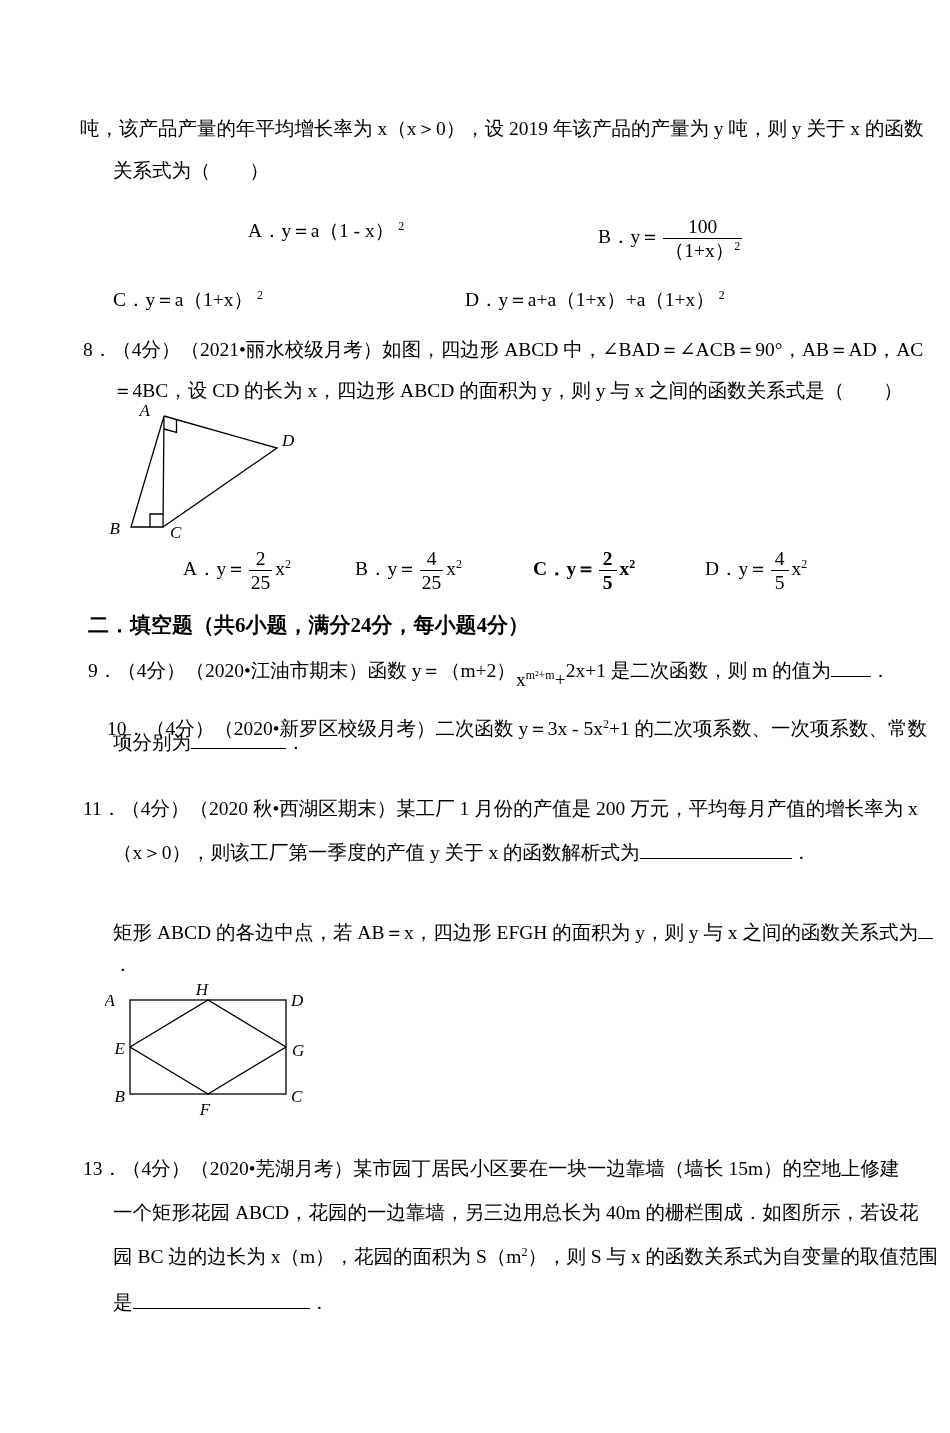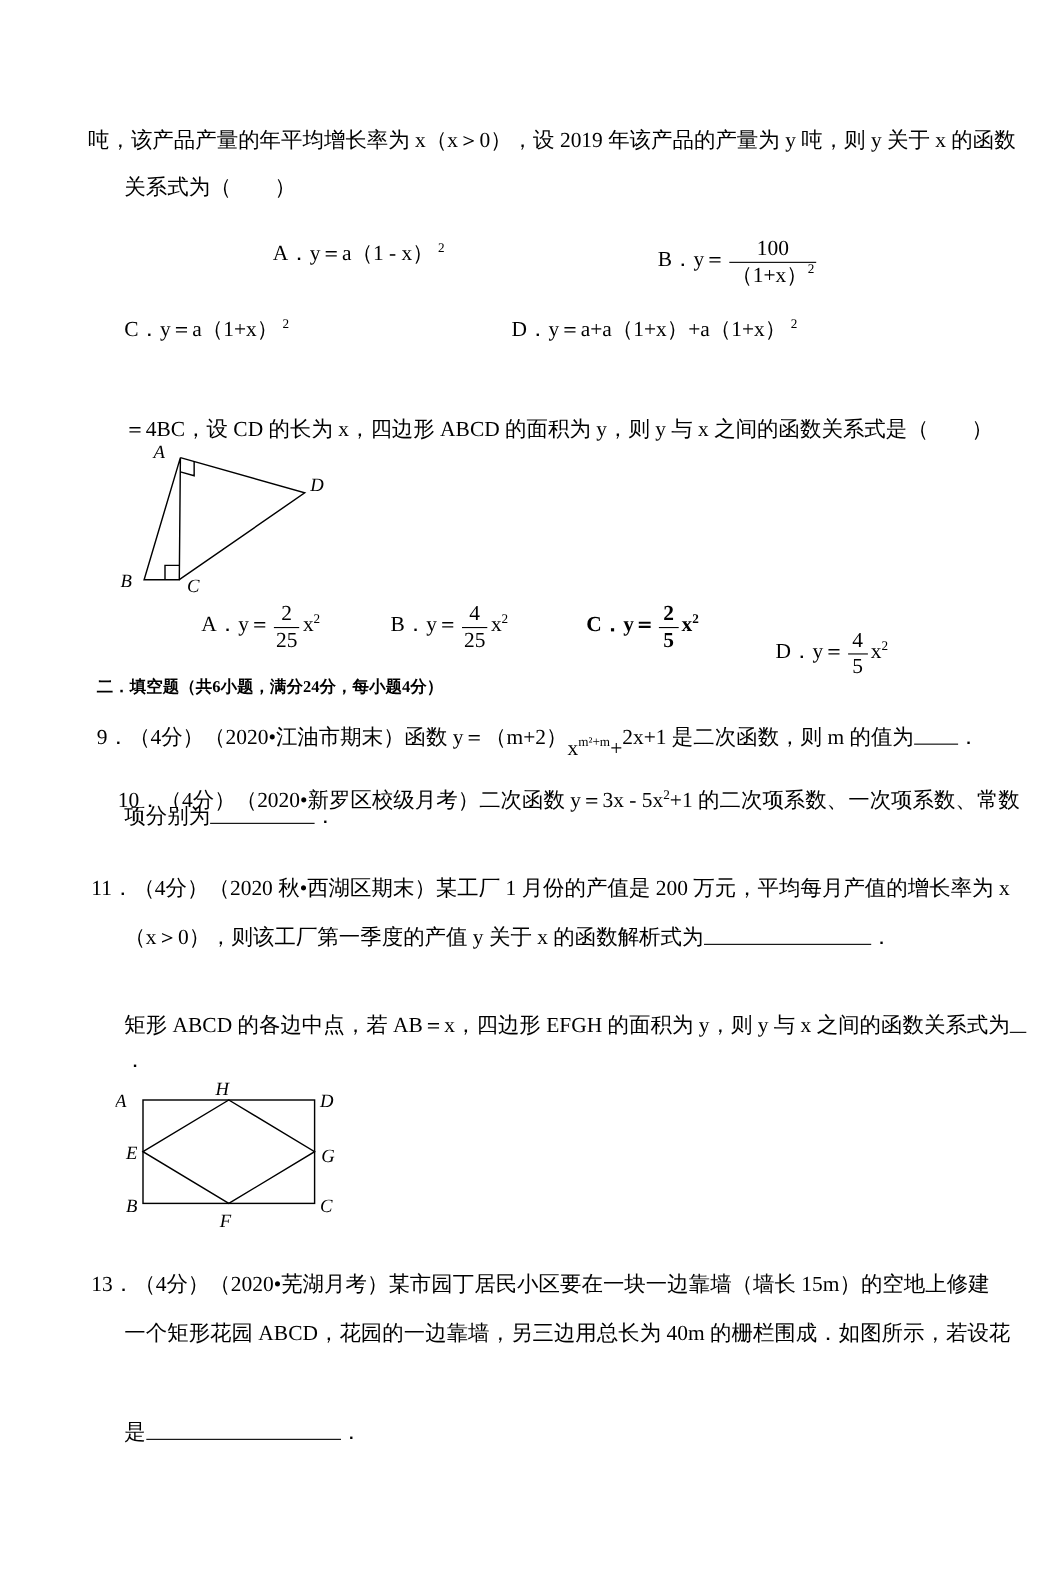--- a/index.html
+++ b/index.html
@@ -29,22 +29,22 @@
   .o7a{left:248px;top:218px;}
   .o7b{left:598px;top:216px;}
   .o7c{left:113px;top:287px;}
   .o7d{left:465px;top:287px;}
   .l-q8a{left:83px;top:337px;}
   .l-q8b{left:113px;top:378px;}
   .fig-tri{position:absolute;left:100px;top:402px;width:210px;height:145px;}
   .o8a{left:183px;top:548px;font-family:Liberation Serif, serif;}
   .o8b{left:355px;top:548px;}
   .o8c{left:533px;top:548px;font-weight:bold;}
-  .o8d{left:705px;top:572px;}
-  .l-sec2{left:88px;top:612px;font-weight:bold;font-size:15px;}
+  .o8d{left:705px;top:548px;}
+  .l-sec2{left:88px;top:612px;font-weight:bold;font-size:21px;}
   .l-q9{left:88px;top:656px;}
   .l-q10a{left:83px;top:716px;margin-left:24px;}
   .l-q10b{left:113px;top:728px;}
   .l-q11a{left:83px;top:796px;}
   .l-q11b{left:113px;top:838px;}
   .l-q12a{left:83px;top:876px;}
   .l-q12b{left:113px;top:918px;}
   .l-q12c{left:113px;top:952px;}
   .fig-rect{position:absolute;left:105px;top:982px;width:215px;height:140px;}
   .l-q13a{left:83px;top:1156px;}
@@ -63,20 +63,21 @@
   <div class="tline l-q7b">关系式为（　　）</div>
 
   <div class="tline o7a"><span>A．</span><span>y＝a（1 - x）</span><sup class="sp">2</sup></div>
 
   <div class="tline o7b"><span>B．</span><span>y＝</span><span class="frac"><span class="fnum">100</span><span class="fden"><span>（1+x）</span><sup>2</sup></span></span></div>
 
   <div class="tline o7c"><span>C．</span><span>y＝a（1+x）</span><sup class="sp">2</sup></div>
 
   <div class="tline o7d"><span>D．</span><span>y＝a+a（1+x）+a（1+x）</span><sup class="sp">2</sup></div>
 
+  <div class="tline l-q8a">8．（4分）（2021•丽水校级月考）如图，四边形 ABCD 中，∠BAD＝∠ACB＝90°，AB＝AD，AC</div>
   <div class="tline l-q8b">＝4BC，设 CD 的长为 x，四边形 ABCD 的面积为 y，则 y 与 x 之间的函数关系式是（　　）</div>
 
   <svg class="fig-tri" viewBox="0 0 210 145">
     <path class="geo" d="M64 14 L31 125 L63 125 Z"></path>
     <path class="geo" d="M64 14 L177 46 L63 125"></path>
     <path class="geo" d="M50 125 L50 112 L63 112"></path>
     <path class="geo" d="M64 27 L76.5 30.5 L76.5 17.5"></path>
     <text x="50" y="14" text-anchor="end">A</text>
     <text x="20" y="132" text-anchor="end">B</text>
     <text x="70" y="136">C</text>
@@ -112,15 +113,16 @@
     <text x="186" y="24">D</text>
     <text x="20" y="72" text-anchor="end">E</text>
     <text x="187" y="74">G</text>
     <text x="20" y="120" text-anchor="end">B</text>
     <text x="100" y="133" text-anchor="middle">F</text>
     <text x="186" y="120">C</text>
   </svg>
 
   <div class="tline l-q13a">13．（4分）（2020•芜湖月考）某市园丁居民小区要在一块一边靠墙（墙长 15m）的空地上修建</div>
   <div class="tline l-q13b">一个矩形花园 ABCD，花园的一边靠墙，另三边用总长为 40m 的栅栏围成．如图所示，若设花</div>
+  <div class="tline l-q13c"><span>园 BC 边的边长为 x（m），花园的面积为 S（m</span><sup>2</sup><span>），则 S 与 x 的函数关系式为自变量的取值范围</span></div>
   <div class="tline l-q13d"><span>是</span><span class="blank bk-177"></span><span>．</span></div>
 
 </div>
 
 </body></html>

